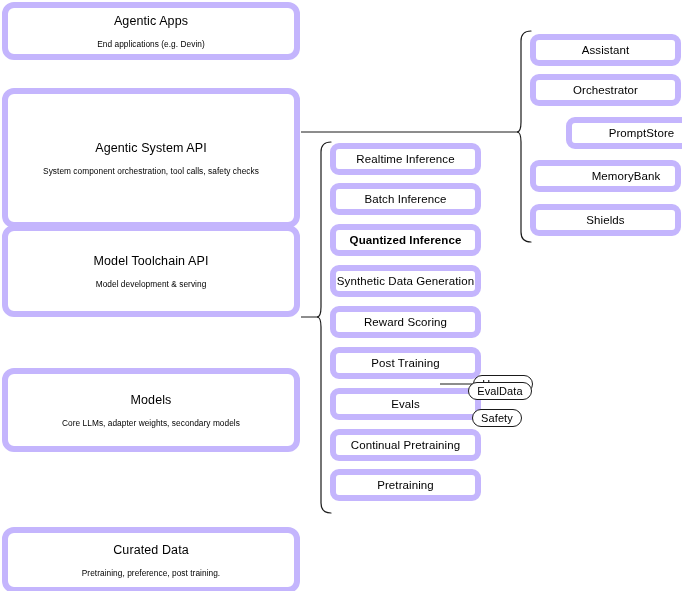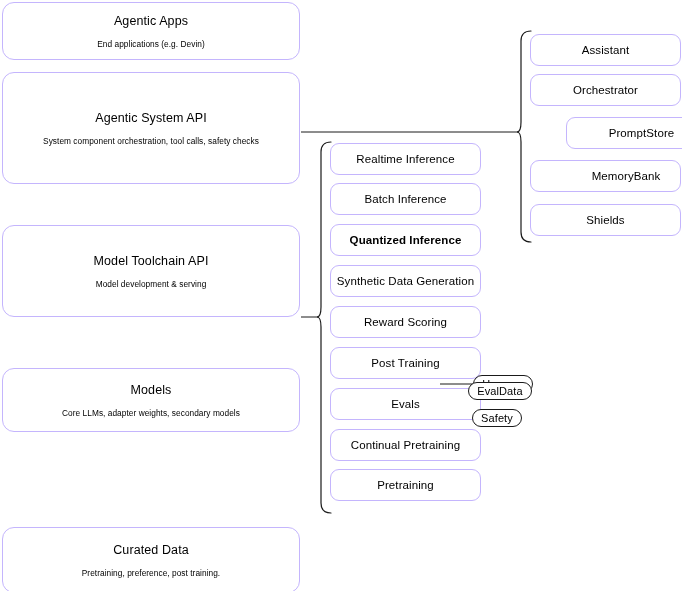--- a/index.html
+++ b/index.html
@@ -17,21 +17,21 @@
   }
   #diagram {
     position: absolute;
     left: 0; top: 0;
     width: 682px;
     height: 591px;
   }
   .node {
     position: absolute;
     box-sizing: border-box;
-    border: 1px solid #c4b5fd;
+    border: 6px solid #c4b5fd;
     background: #ffffff;
     display: flex;
     flex-direction: column;
     align-items: center;
     justify-content: center;
     text-align: center;
   }
   .stack-node {
     border-radius: 12px;
     left: 2px;
@@ -97,31 +97,31 @@
 
     <path d="M 440 384 L 478 384" stroke="#1a1a1a" stroke-width="1" fill="none"></path>
     <path d="M 440 418 L 478 418" stroke="#1a1a1a" stroke-width="1" fill="none"></path>
   </svg>
 
   <div class="node stack-node" style="top:2px; height:58px;">
     <div class="title">Agentic Apps</div>
     <div class="subtitle">End applications (e.g. Devin)</div>
   </div>
 
-  <div class="node stack-node" style="top:72px; height:112px;">
+  <div class="node stack-node" style="top:88px; height:140px;">
     <div class="title">Agentic System API</div>
     <div class="subtitle">System component orchestration, tool calls, safety checks</div>
   </div>
 
   <div class="node stack-node" style="top:225px; height:92px;">
     <div class="title">Model Toolchain API</div>
     <div class="subtitle">Model development &amp; serving</div>
   </div>
 
-  <div class="node stack-node" style="top:368px; height:64px;">
+  <div class="node stack-node" style="top:368px; height:84px;">
     <div class="title">Models</div>
     <div class="subtitle">Core LLMs, adapter weights, secondary models</div>
   </div>
 
 
   <div class="node stack-node" style="top:527px; height:66px;">
     <div class="title">Curated Data</div>
     <div class="subtitle">Pretraining, preference, post training.</div>
   </div>
 

